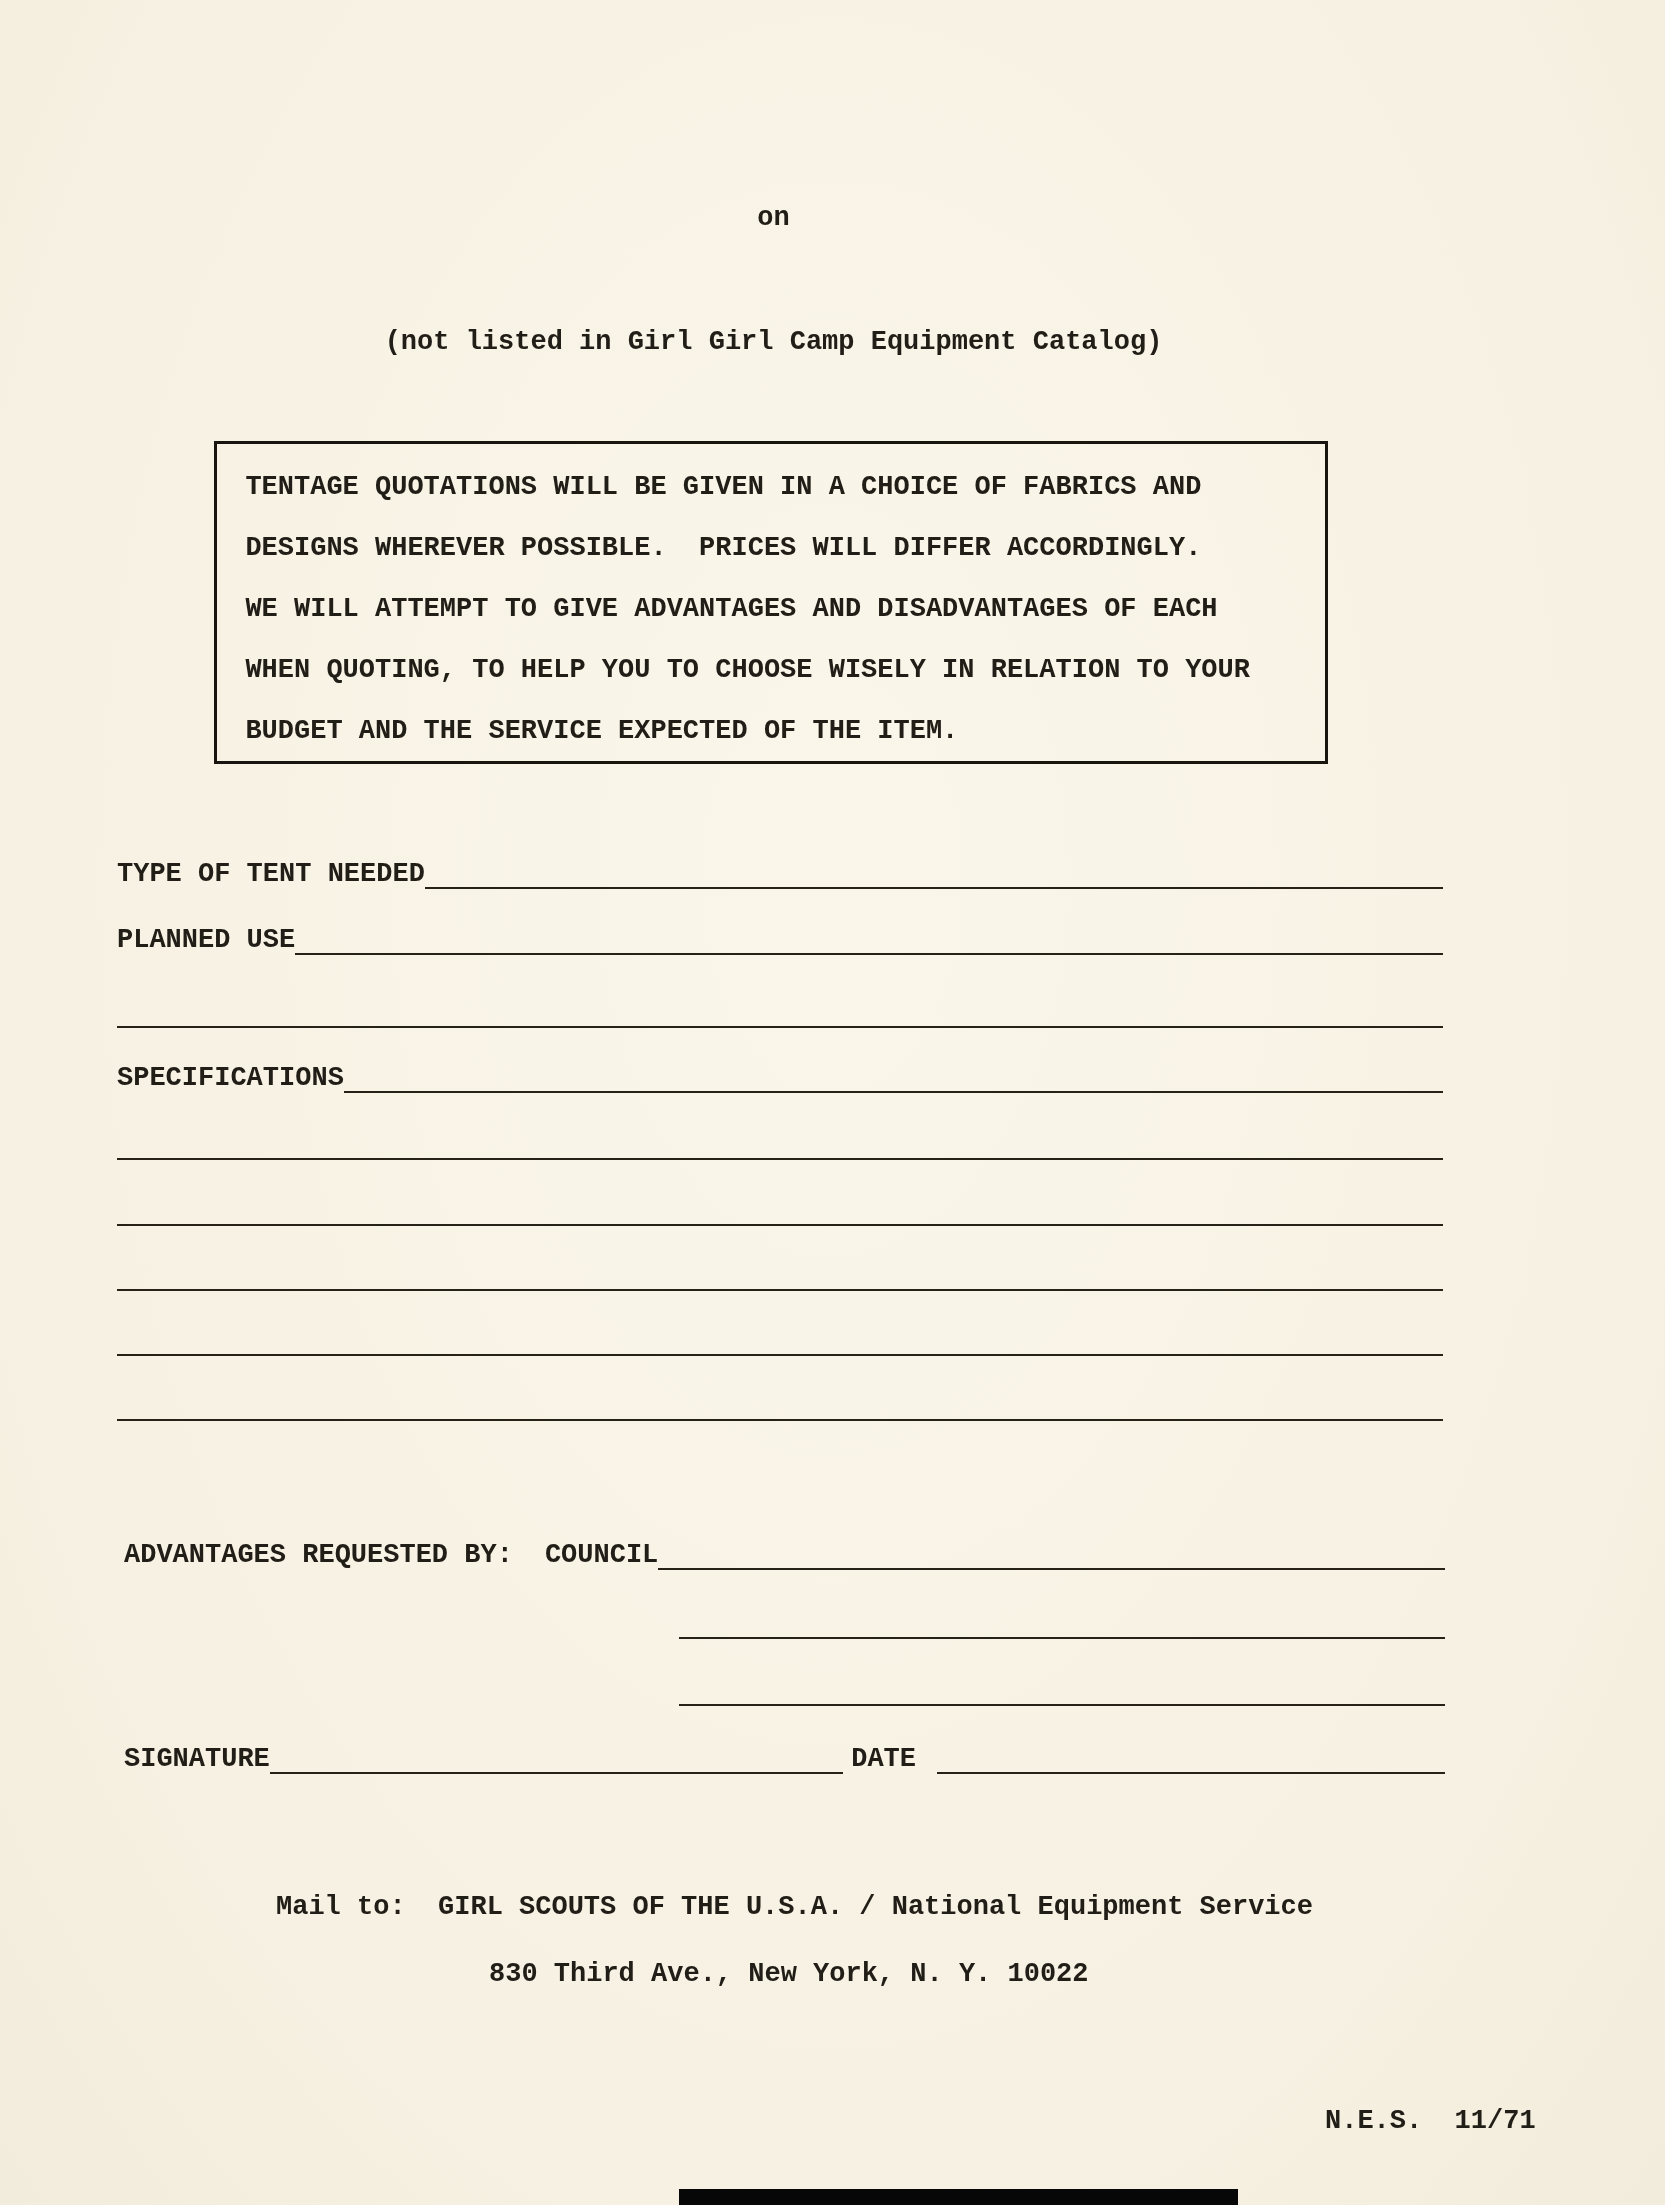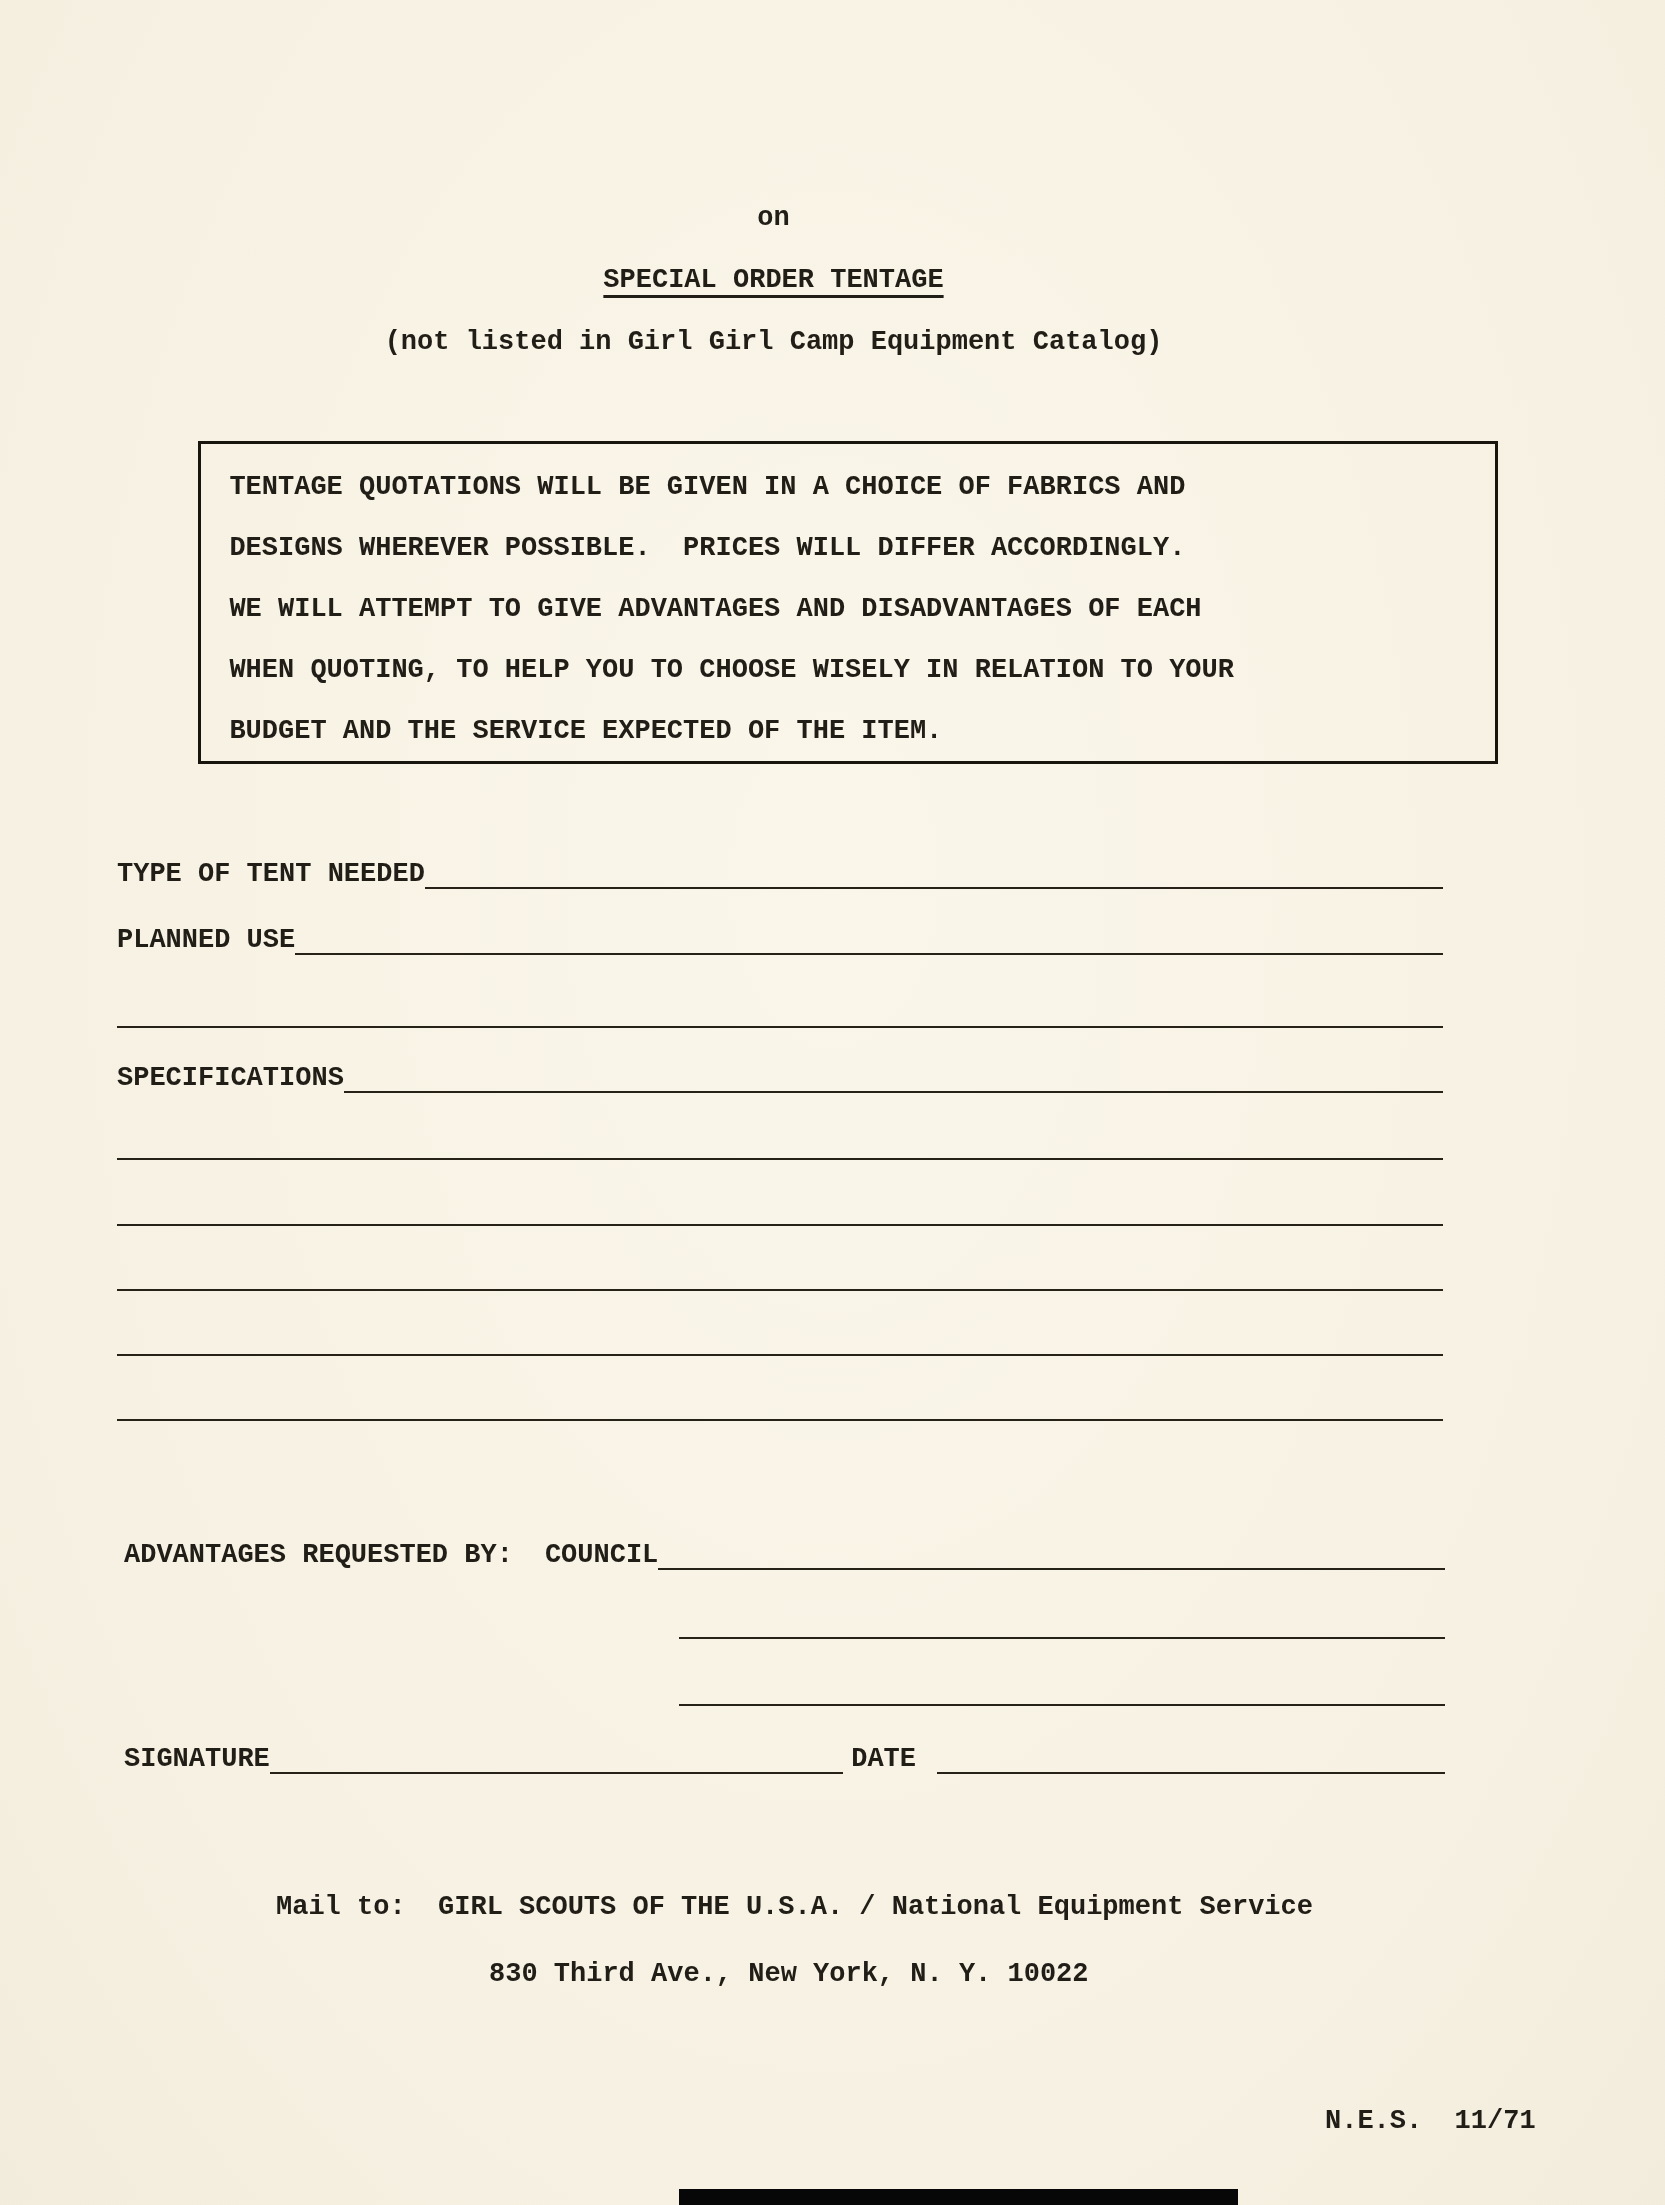--- a/index.html
+++ b/index.html
@@ -12,21 +12,21 @@
     background-image: radial-gradient(ellipse at 50% 40%, #faf6ea 0%, #f6f1e2 70%, #f1ecdb 100%);
     font-family:"Liberation Mono","DejaVu Sans Mono",monospace;
     font-weight:700;
     font-size:27px;
     color:#211d17;
     overflow:hidden;
   }
   .center-line { position:absolute; left:0; width:1547px; text-align:center; white-space:pre; }
   .u { text-decoration:underline; text-decoration-thickness:2.5px; text-underline-offset:7.5px; }
   .notice-box {
-    position:absolute; left:198px; top:441px; width:1300px; height:323px;
+    position:absolute; left:214px; top:441px; width:1114px; height:323px;
     border:3.3px solid #18150f;
     padding:13.4px 15px 0 28.4px;
   }
   .notice-line { white-space:pre; line-height:61px; height:61px; }
   .field-row { position:absolute; display:flex; align-items:flex-end; height:38px; white-space:pre; }
   .row-main { left:117px; width:1326px; }
   .row-info { left:124px; width:1321px; }
   .label { white-space:pre; }
   .fill { flex:1 1 auto; align-self:stretch; border-bottom:2.5px solid #272218; }
   .fill-fixed { flex:0 0 573px; align-self:stretch; border-bottom:2.5px solid #272218; }
@@ -35,21 +35,20 @@
   .line-abs { position:absolute; height:0; border-bottom:2.5px solid #272218; }
   .abs-text { position:absolute; white-space:pre; }
   .scan-bar { position:absolute; background:#070707; }
 </style>
 </head>
 <body>
 
 <div class="page">
 
   <div class="center-line" style="top:203px">on</div>
-  <div class="center-line u" style="top:265px">SPECIAL ORDER TENTAGE</div>
   <div class="center-line" style="top:327px">(not listed in Girl Girl Camp Equipment Catalog)</div>
 
   <div class="notice-box">
     <div class="notice-line">TENTAGE QUOTATIONS WILL BE GIVEN IN A CHOICE OF FABRICS AND</div>
     <div class="notice-line">DESIGNS WHEREVER POSSIBLE.  PRICES WILL DIFFER ACCORDINGLY.</div>
     <div class="notice-line">WE WILL ATTEMPT TO GIVE ADVANTAGES AND DISADVANTAGES OF EACH</div>
     <div class="notice-line">WHEN QUOTING, TO HELP YOU TO CHOOSE WISELY IN RELATION TO YOUR</div>
     <div class="notice-line">BUDGET AND THE SERVICE EXPECTED OF THE ITEM.</div>
   </div>
 

